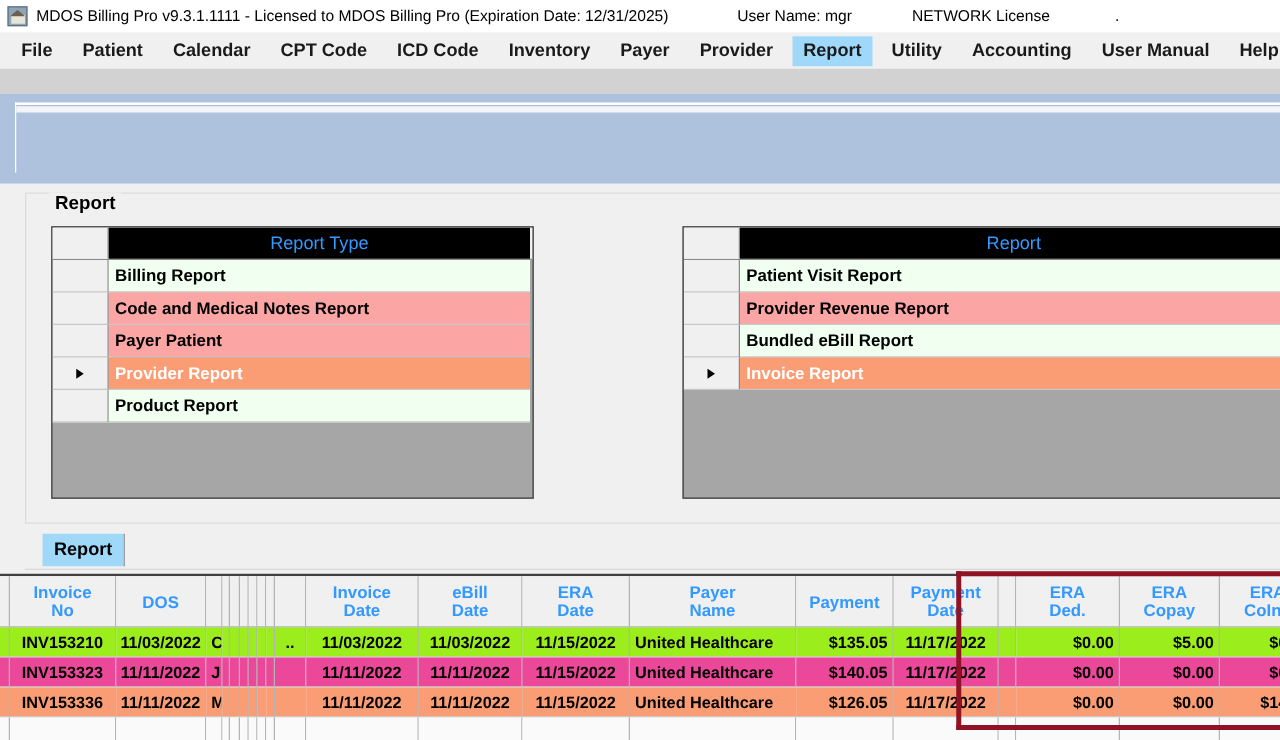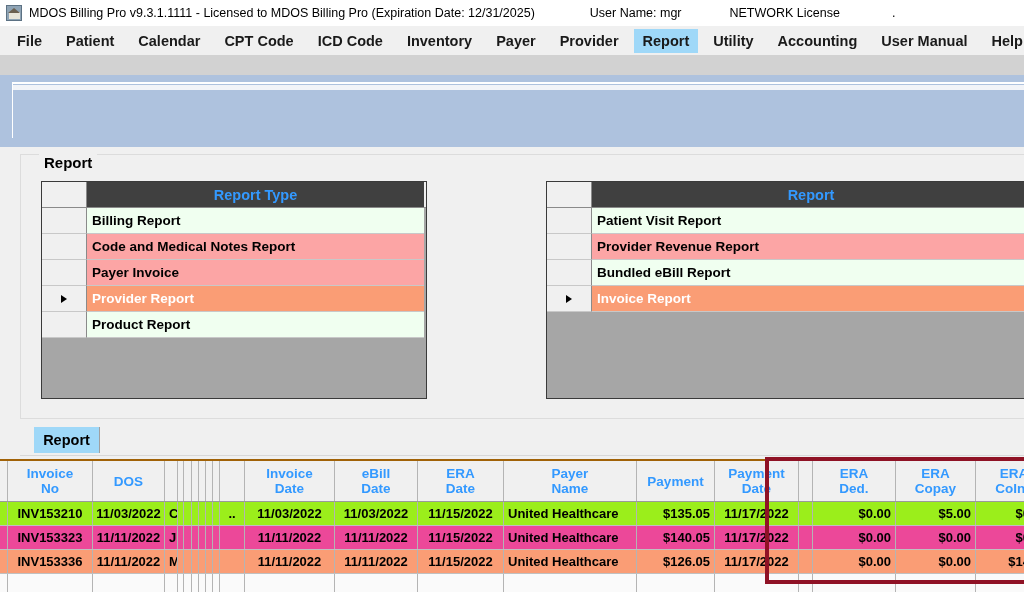--- a/index.html
+++ b/index.html
@@ -87,22 +87,22 @@
   .gp-header{
     display:flex;height:26px;background:#f0f0f0;
     border-bottom:1px solid #8a8a8a;box-sizing:border-box;
   }
   .gp-selcol{
     width:45px;flex:none;border-right:1px solid #8a8a8a;box-sizing:border-box;
     background:#f0f0f0;display:flex;align-items:center;justify-content:center;
   }
   .gp-headlabel{
     flex:none;width:337px;display:flex;align-items:center;justify-content:center;
-    font-size:14.5px;font-weight:bold;color:#3399ff;
-    background:#404040;box-sizing:border-box;
+    font-size:14.5px;font-weight:normal;color:#3399ff;
+    background:#000000;box-sizing:border-box;
   }
   .gridpanel.right .gp-headlabel{width:438px;}
 
   .gp-row{display:flex;height:26px;box-sizing:border-box;}
   .gp-row .cell-sel{
     width:45px;flex:none;border-right:1px solid #8a8a8a;border-bottom:1px solid #c8c8c8;
     background:#f0f0f0;box-sizing:border-box;
     display:flex;align-items:center;justify-content:center;
   }
   .gp-row .cell-txt{
@@ -129,21 +129,21 @@
     display:flex;align-items:center;justify-content:center;
     font-size:14.5px;font-weight:bold;color:#000;
   }
   .tab-underline{
     position:absolute;left:0;top:28px;width:1004px;height:1px;background:#d8d8d8;
   }
 
   
   .datagrid{
     position:absolute;left:0;top:312px;width:1024px;height:133px;
-    background:#ffffff;border-top:2px solid #a16207;box-sizing:border-box;
+    background:#ffffff;border-top:2px solid #404040;box-sizing:border-box;
   }
   .dg-rowbox{display:flex;}
   .dg-cell{
     box-sizing:border-box;border-right:1px solid #b4b4b4;
     display:flex;align-items:center;
     font-size:13px;font-weight:bold;color:#000;
     overflow:hidden;white-space:nowrap;
   }
   .dg-head{
     height:40px;background:#f0f0f0;border-bottom:1px solid #9a9a9a;
@@ -242,21 +242,21 @@
         <div class="gp-row alt">
           <div class="cell-sel"></div>
           <div class="cell-txt">Billing Report</div>
         </div>
         <div class="gp-row norm">
           <div class="cell-sel"></div>
           <div class="cell-txt">Code and Medical Notes Report</div>
         </div>
         <div class="gp-row norm">
           <div class="cell-sel"></div>
-          <div class="cell-txt">Payer Invoice</div>
+          <div class="cell-txt">Payer Patient</div>
         </div>
         <div class="gp-row sel">
           <div class="cell-sel">
             <div class="arrow-marker"></div>
           </div>
           <div class="cell-txt">Provider Report</div>
         </div>
         <div class="gp-row alt">
           <div class="cell-sel"></div>
           <div class="cell-txt">Product Report</div>

